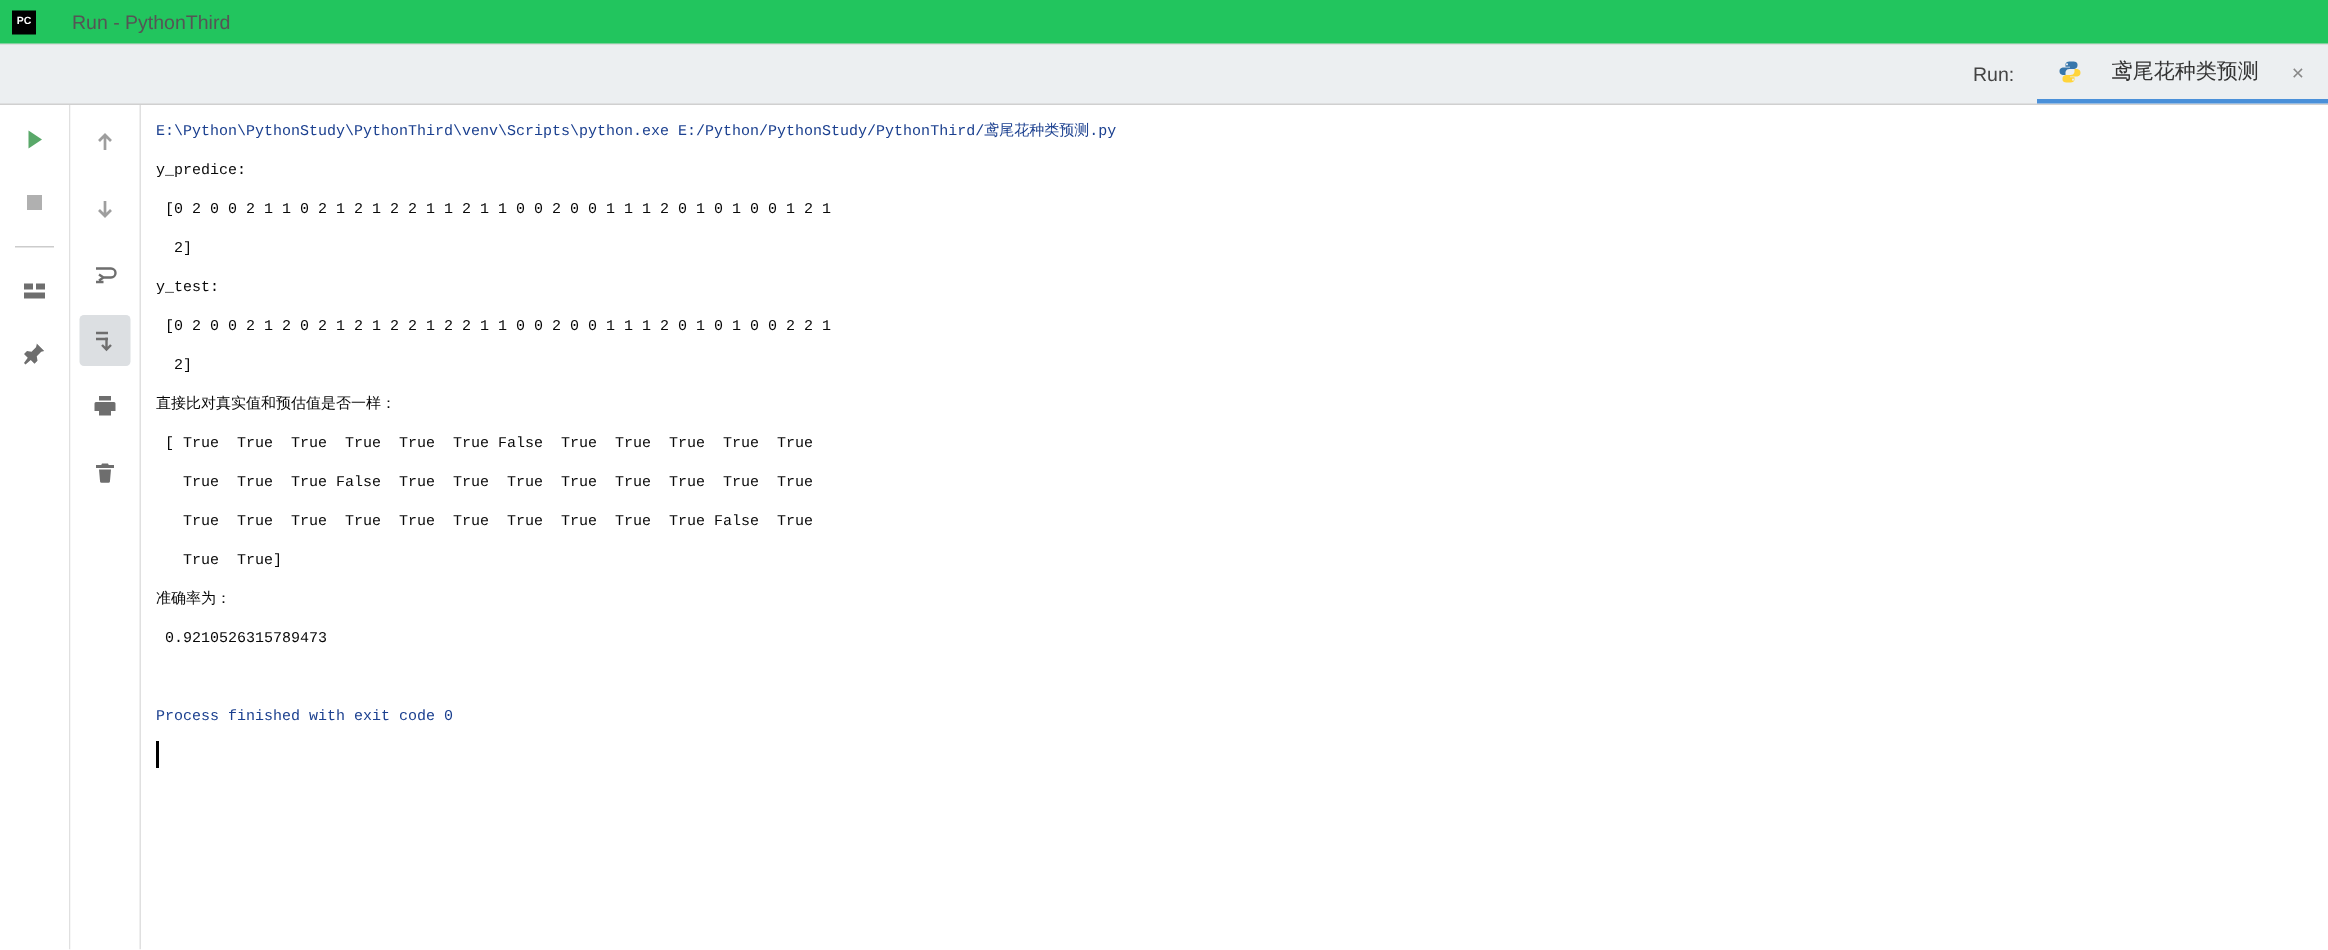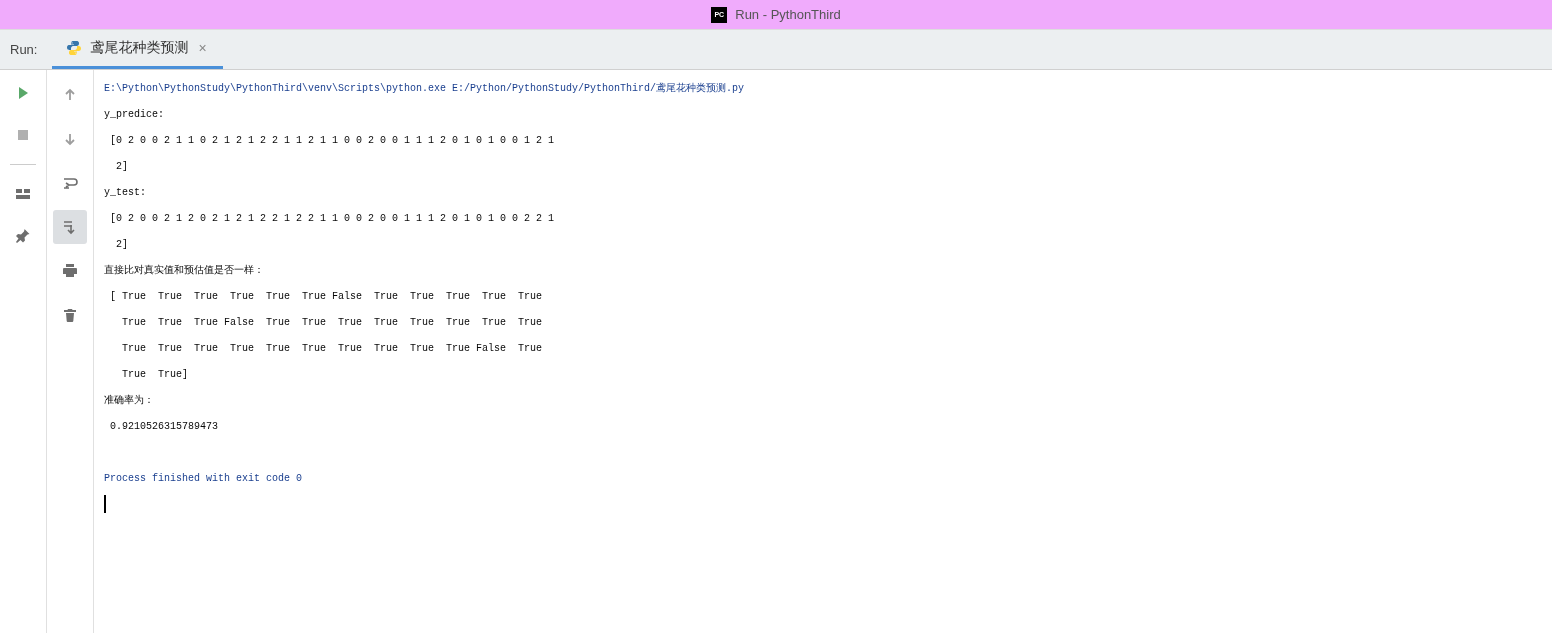--- a/index.html
+++ b/index.html
@@ -7,62 +7,62 @@
       font-family: "Segoe UI", Arial, sans-serif;
       font-size: 13px;
       background: #fff;
       color: #000;
       overflow: hidden;
       width: 1552px;
       height: 633px;
     }
     .title-bar {
       height: 30px;
-      background: #f0abfc;
+      background: #22c55e;
       border-bottom: 1px solid #ddd;
       display: flex;
       align-items: center;
       padding: 0 8px;
-      gap: 8px;
-      justify-content: center;
+      gap: 24px;
     }
     .title-bar .app-icon {
       width: 16px;
       height: 16px;
       background: #000;
       display: flex;
       align-items: center;
       justify-content: center;
       color: #fff;
       font-size: 7px;
       font-weight: bold;
       font-family: Arial, sans-serif;
     }
     .title-bar .title-text { color: #555; font-size: 13px; }
     .header-bar {
       height: 40px;
       background: #eceff1;
       border-bottom: 1px solid #d0d0d0;
       display: flex;
       align-items: stretch;
+      justify-content: flex-end;
     }
     .run-label {
       display: flex;
       align-items: center;
       padding: 0 15px 0 10px;
       color: #444;
       font-size: 13px;
     }
     .tab {
       display: flex;
       align-items: center;
       padding: 0 14px;
       background: #eceff1;
       border-bottom: 3px solid #4a90d9;
-      gap: 8px;
+      gap: 20px;
       font-size: 14px;
       color: #333;
       cursor: pointer;
       position: relative;
     }
     .tab .py-icon {
       width: 16px; height: 16px;
       display: inline-flex;
     }
     .tab .close-x {

